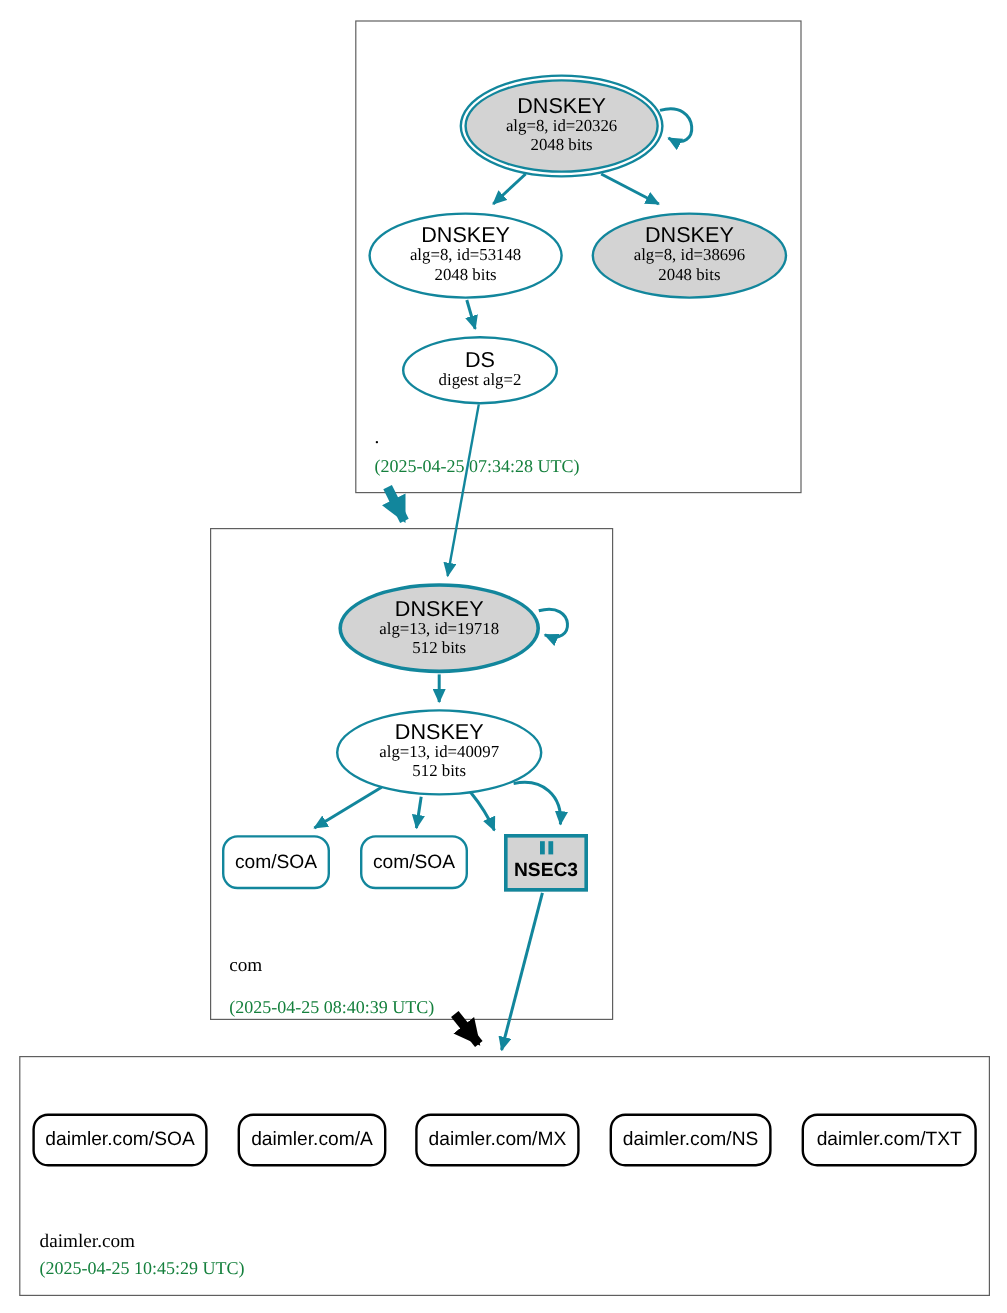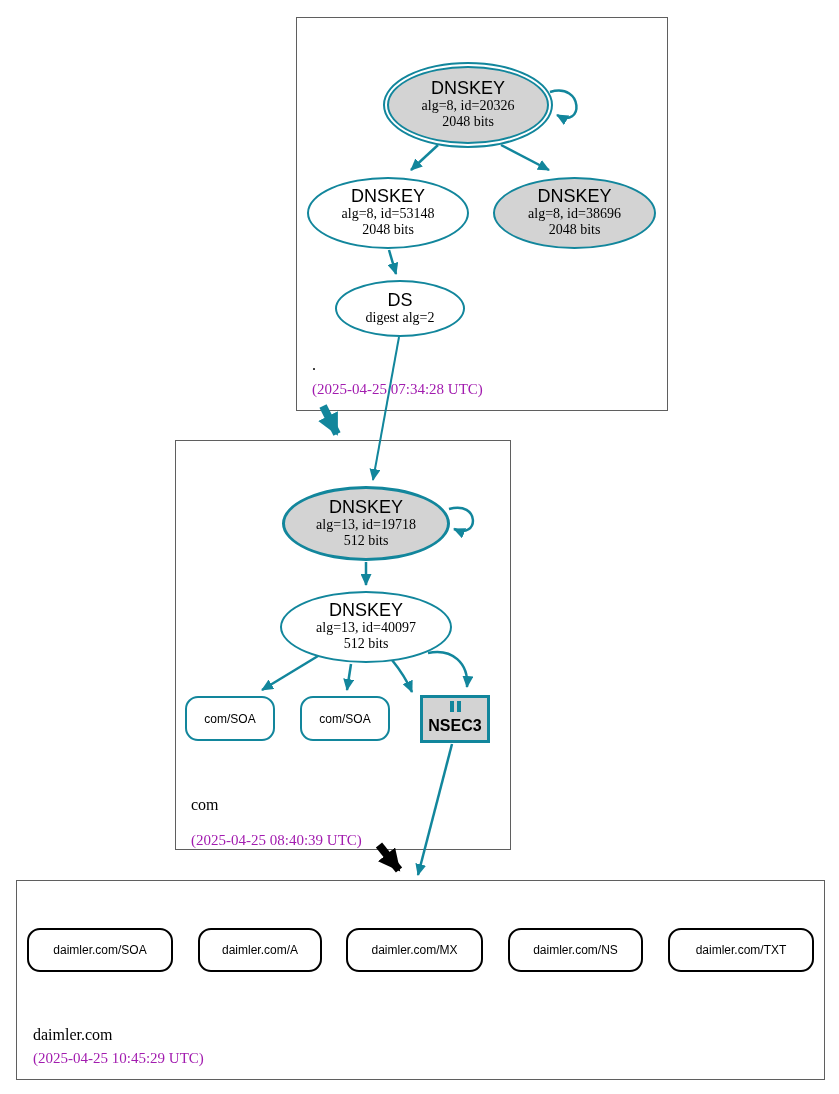--- a/index.html
+++ b/index.html
@@ -7,21 +7,21 @@
     position:relative;width:839px;height:1094px;background:#ffffff;
     font-family:"Liberation Sans",sans-serif;color:#000;overflow:hidden;
   }
   .zone-box{
     position:absolute;border:1px solid #5f5f5f;background:transparent;z-index:0;
   }
   .zone-label{
     position:absolute;font-family:"Liberation Serif",serif;font-size:16px;color:#000;z-index:3;
   }
   .zone-ts{
-    position:absolute;font-family:"Liberation Serif",serif;font-size:15px;color:#a21caf;z-index:3;
+    position:absolute;font-family:"Liberation Serif",serif;font-size:15px;color:#15803d;z-index:3;
   }
   #edges{position:absolute;left:0;top:0;z-index:1;}
   .node{position:absolute;z-index:2;display:flex;align-items:center;justify-content:center;box-sizing:border-box;}
   .ellipse{
     border:2px solid #12869c;border-radius:50%;background:#fff;
     flex-direction:column;text-align:center;
   }
   .ellipse.gray{background:#d3d3d3;}
   .ellipse.thick{border-width:3px;}
   .dbl-outer{
@@ -30,21 +30,21 @@
   }
   .dbl-inner{
     width:100%;height:100%;border:2px solid #12869c;border-radius:50%;
     background:#d3d3d3;display:flex;flex-direction:column;
     align-items:center;justify-content:center;text-align:center;box-sizing:border-box;
   }
   .n-title{font-size:18px;line-height:1.05;}
   .n-detail{font-family:"Liberation Serif",serif;font-size:14px;line-height:1.15;}
   .rrset{
     border:2px solid #12869c;border-radius:13px;background:#fff;
-    font-size:12px;
+    font-size:16px;
   }
   .rrset.black{border-color:#000;}
   .nsec3{
     border:3px solid #12869c;background:#d3d3d3;
     display:flex;flex-direction:column;padding:3px;justify-content:flex-start;
   }
   .nsec3-hdr{display:flex;gap:3px;height:11px;margin-bottom:2px;}
   .nsec3-cell{flex:1;border:2px solid #12869c;background:#d3d3d3;box-sizing:border-box;}
   .nsec3-label{flex:1;display:flex;align-items:center;justify-content:center;font-size:16px;font-weight:bold;}
 </style>

